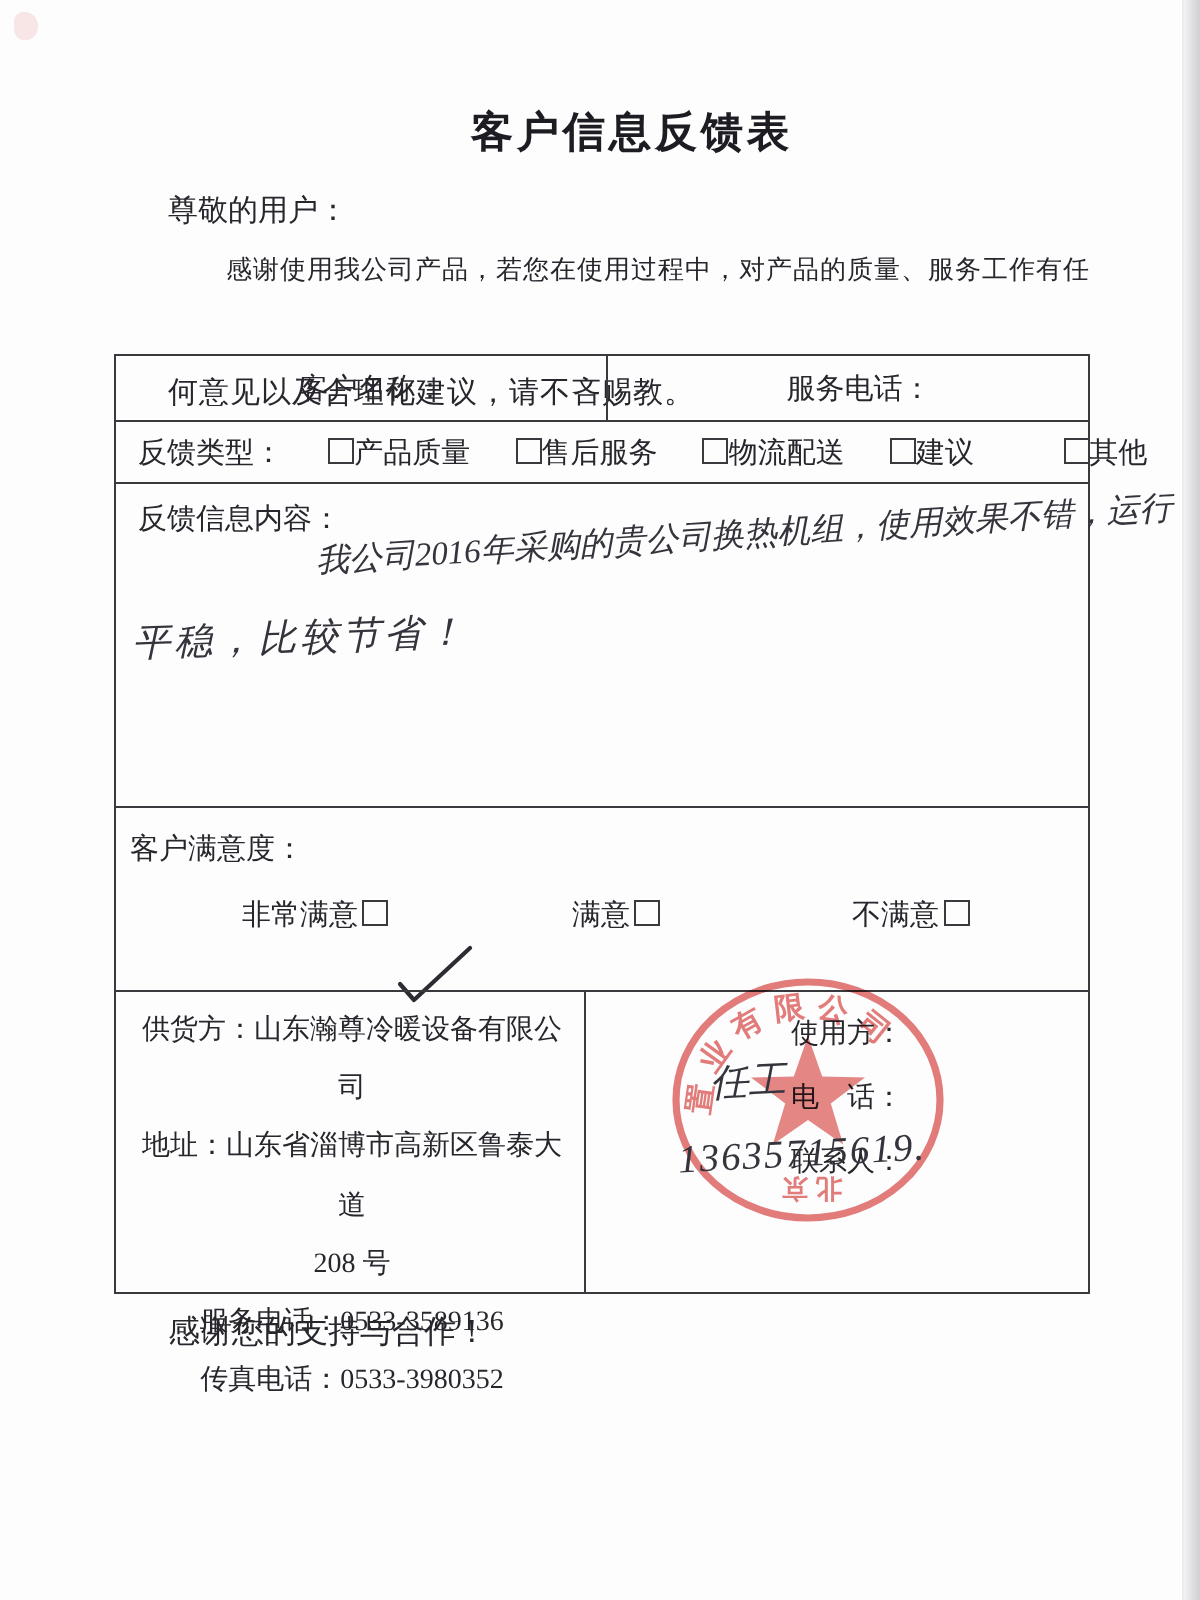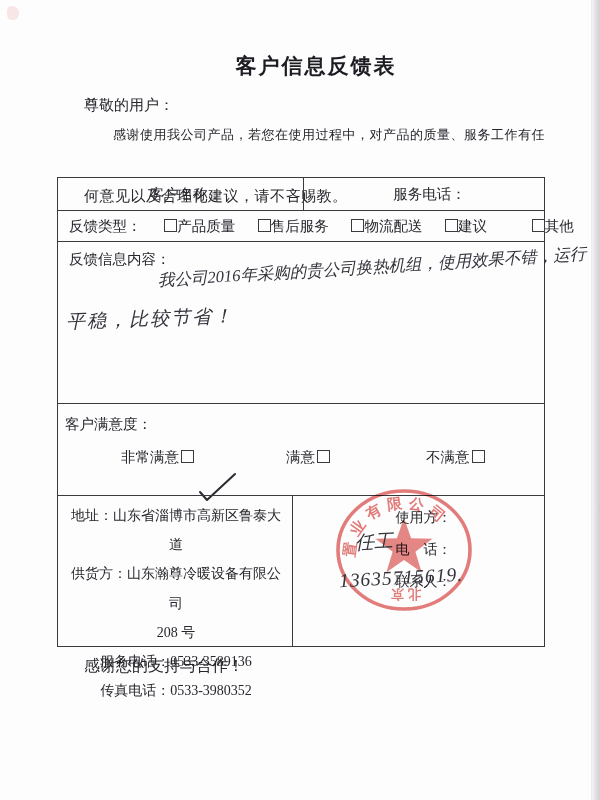--- a/index.html
+++ b/index.html
@@ -121,22 +121,22 @@
     <span class="sat-opt sat-1">
       <span>满意</span><span class="cb"></span>
     </span>
     <span class="sat-opt sat-2">
       <span>不满意</span><span class="cb"></span>
     </span>
   </div>
 
   <div class="row row5">
     <div class="cell-a">
+      <div>供货方：山东瀚尊冷暖设备有限公司</div>
       <div>地址：山东省淄博市高新区鲁泰大道</div>
-      <div>供货方：山东瀚尊冷暖设备有限公司</div>
       <div>208 号</div>
       <div>服务电话：0533-3589136</div>
       <div>传真电话：0533-3980352</div>
     </div>
     <div class="cell-b">
       <div>使用方：</div>
       <div>电　话：</div>
       <div>联系人：</div>
       <div class="hand hw-contact">任工</div>
       <div class="hand hw-phone">13635715619.</div>

